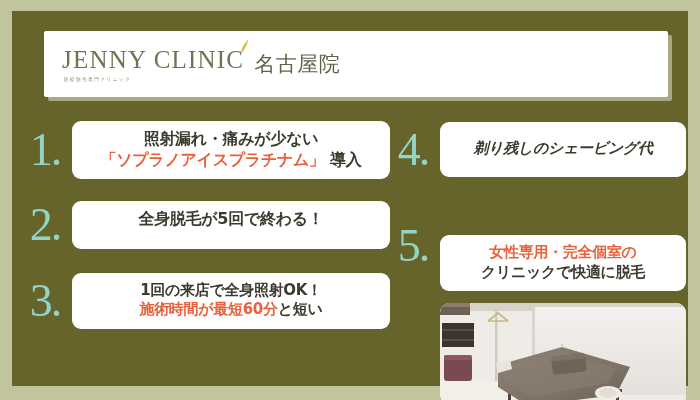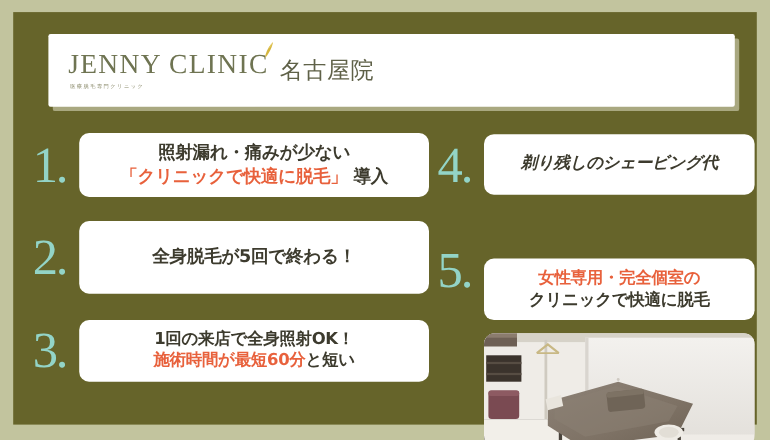--- a/index.html
+++ b/index.html
@@ -156,21 +156,21 @@
     font-size: 16px;
     line-height: 1.28;
     white-space: nowrap;
     letter-spacing: -0.3px;
   }
   .pline.small { font-size: 15px; }
   .accent { color: #e8613c; }
 
   
   .row-1 .point-box { height: 58px; display: flex; flex-direction: column; justify-content: center; }
-  .row-2 .point-box { height: 66px; display: flex; flex-direction: column; justify-content: center; }
+  .row-2 .point-box { height: 48px; display: flex; flex-direction: row; justify-content: center; }
   .row-3 .point-box { height: 56px; display: flex; flex-direction: column; justify-content: flex-start; }
   .row-4 .point-box { height: 55px; display: flex; flex-direction: column; justify-content: center; font-style: italic; }
   .row-5 .point-box { height: 56px; display: flex; flex-direction: column; justify-content: center; margin-top: 34px; }
 
   .row-1 { margin-top: 6px; margin-bottom: 22px; }
   .row-2 { margin-bottom: 24px; }
   .row-3 { margin-bottom: 0; }
   .row-4 { margin-top: 7px; margin-bottom: 24px; }
   .row-5 { margin-bottom: 12px; }
 
@@ -215,21 +215,21 @@
 
       <div class="col col-left">
 
         <div class="point-row row-1">
           <div class="point-num">1.</div>
           <div class="point-box">
             <div class="pline">
               <span>照射漏れ・痛みが少ない</span>
             </div>
             <div class="pline">
-              <span class="accent">「クリニックで快適に脱毛」</span><span> 導入</span>
+              <span class="accent">「ソプラノアイスプラチナム」</span><span> 導入</span>
             </div>
           </div>
         </div>
 
         <div class="point-row row-2">
           <div class="point-num">2.</div>
           <div class="point-box">
             <div class="pline">
               <span>全身脱毛が5回で終わる！</span>
             </div>

